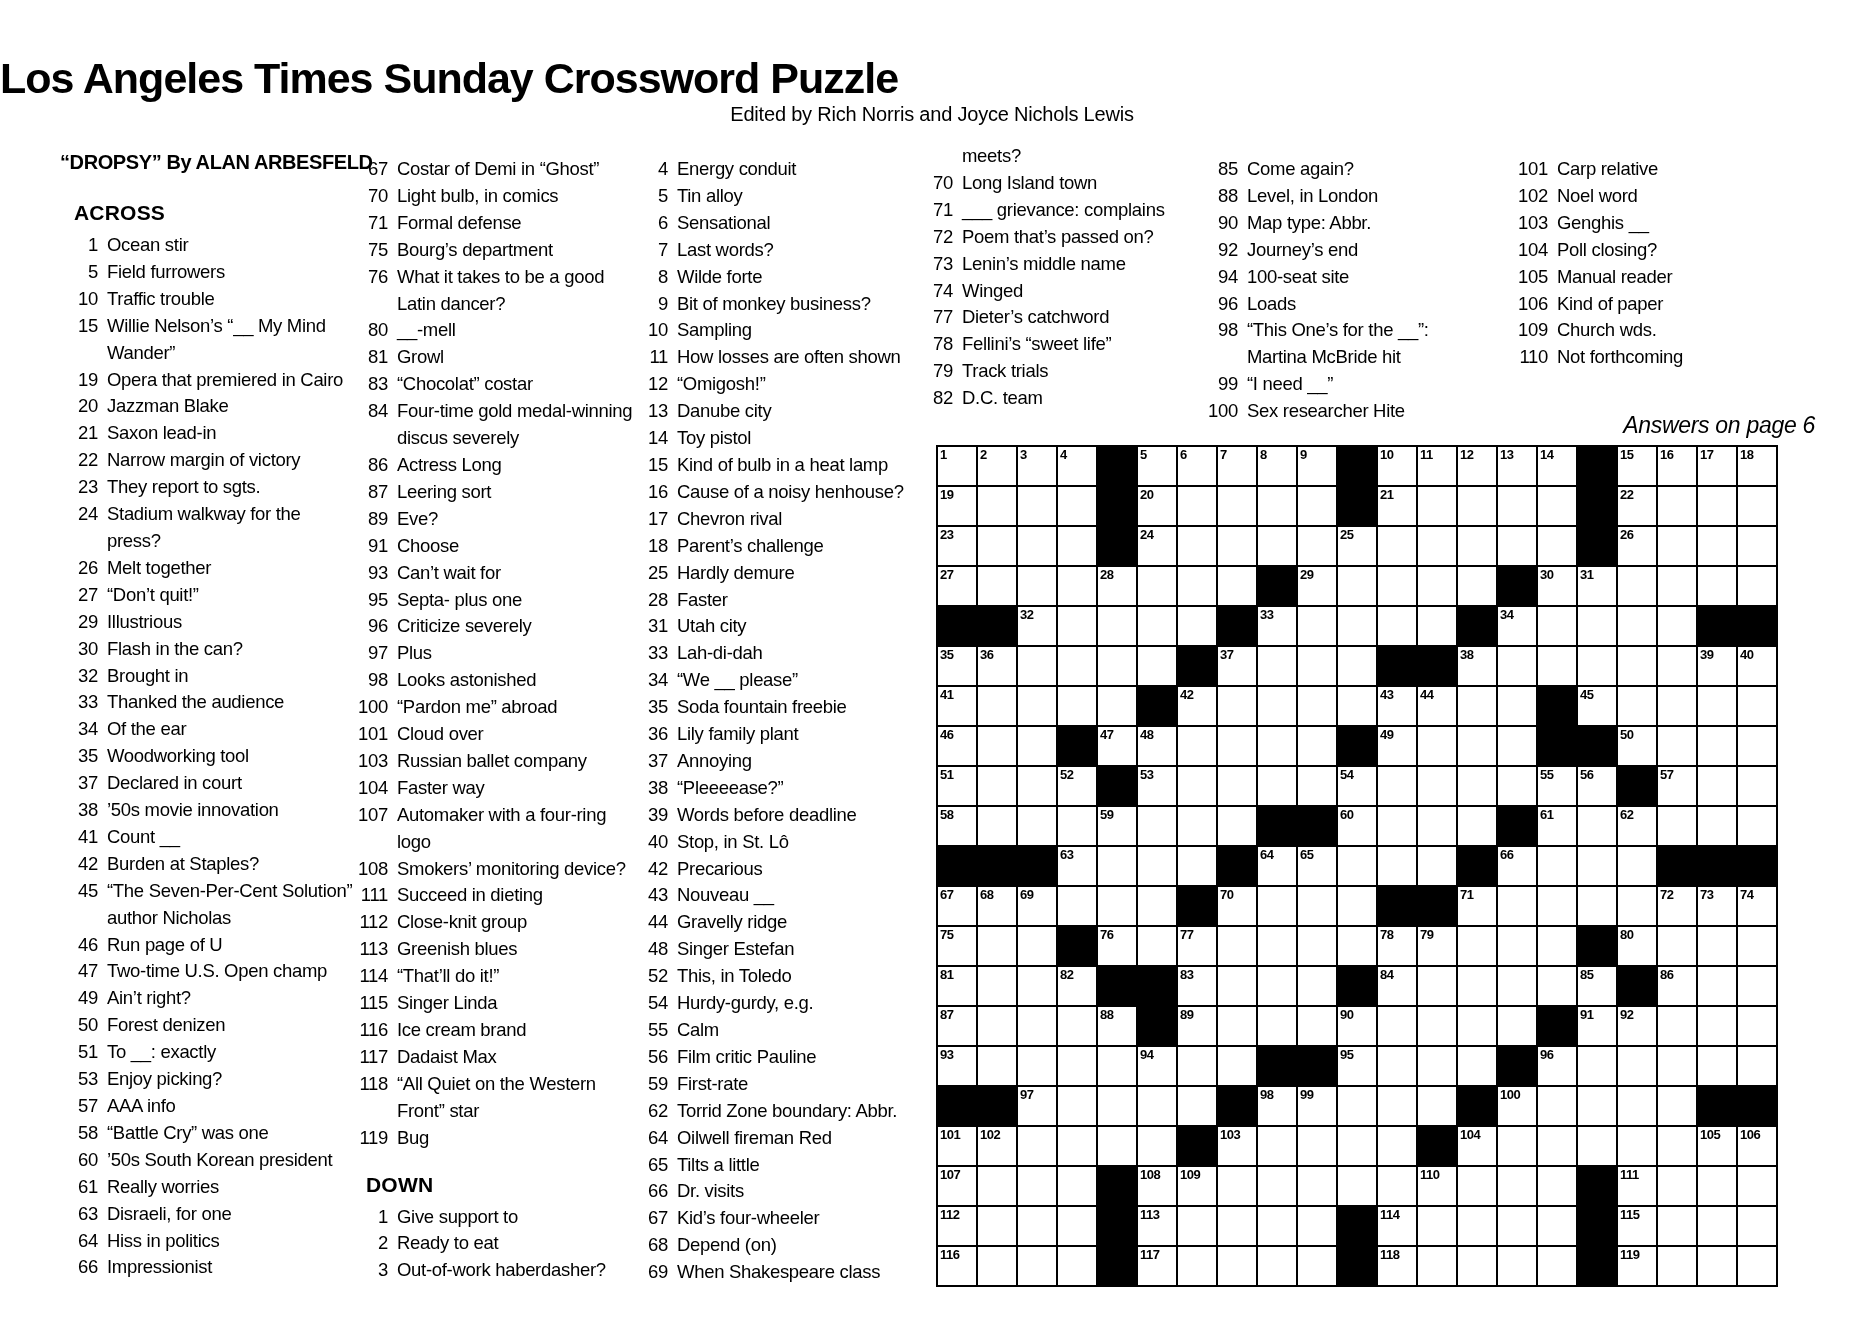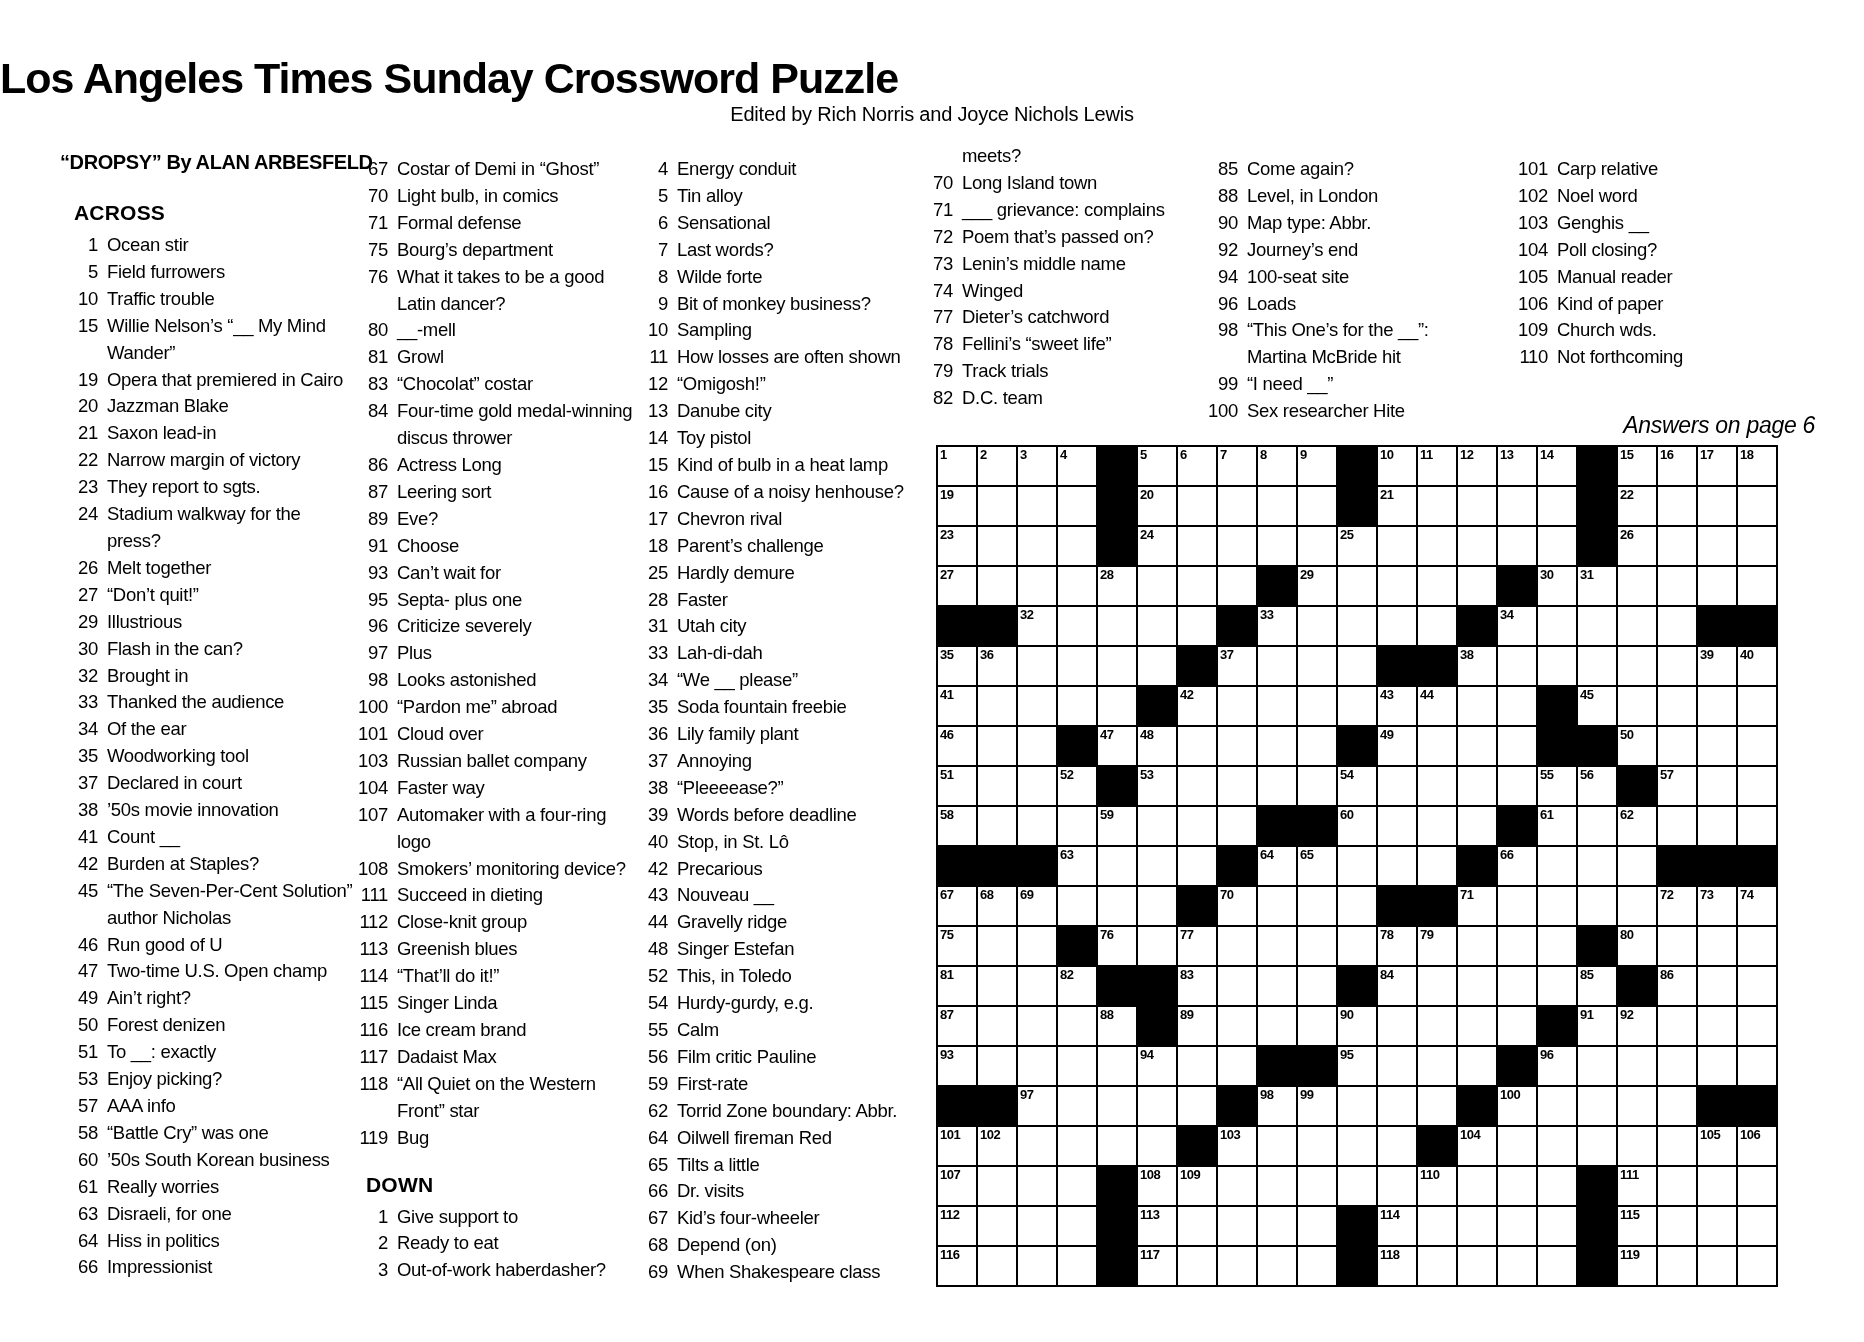--- a/index.html
+++ b/index.html
@@ -134,21 +134,21 @@
     <div class="clue">
       <span class="cnum">45</span>
       <span class="ctext">“The Seven-Per-Cent Solution”</span>
     </div>
     <div class="clue">
       <span class="cnum"></span>
       <span class="ctext">author Nicholas</span>
     </div>
     <div class="clue">
       <span class="cnum">46</span>
-      <span class="ctext">Run good of U</span>
+      <span class="ctext">Run page of U</span>
     </div>
     <div class="clue">
       <span class="cnum">47</span>
       <span class="ctext">Two-time U.S. Open champ</span>
     </div>
     <div class="clue">
       <span class="cnum">49</span>
       <span class="ctext">Ain’t right?</span>
     </div>
     <div class="clue">
@@ -166,21 +166,21 @@
     <div class="clue">
       <span class="cnum">57</span>
       <span class="ctext">AAA info</span>
     </div>
     <div class="clue">
       <span class="cnum">58</span>
       <span class="ctext">“Battle Cry” was one</span>
     </div>
     <div class="clue">
       <span class="cnum">60</span>
-      <span class="ctext">’50s South Korean business</span>
+      <span class="ctext">’50s South Korean president</span>
     </div>
     <div class="clue">
       <span class="cnum">61</span>
       <span class="ctext">Really worries</span>
     </div>
     <div class="clue">
       <span class="cnum">63</span>
       <span class="ctext">Disraeli, for one</span>
     </div>
     <div class="clue">
@@ -228,21 +228,21 @@
     <div class="clue">
       <span class="cnum">83</span>
       <span class="ctext">“Chocolat” costar</span>
     </div>
     <div class="clue">
       <span class="cnum">84</span>
       <span class="ctext">Four-time gold medal-winning</span>
     </div>
     <div class="clue">
       <span class="cnum"></span>
-      <span class="ctext">discus thrower</span>
+      <span class="ctext">discus severely</span>
     </div>
     <div class="clue">
       <span class="cnum">86</span>
       <span class="ctext">Actress Long</span>
     </div>
     <div class="clue">
       <span class="cnum">87</span>
       <span class="ctext">Leering sort</span>
     </div>
     <div class="clue">

